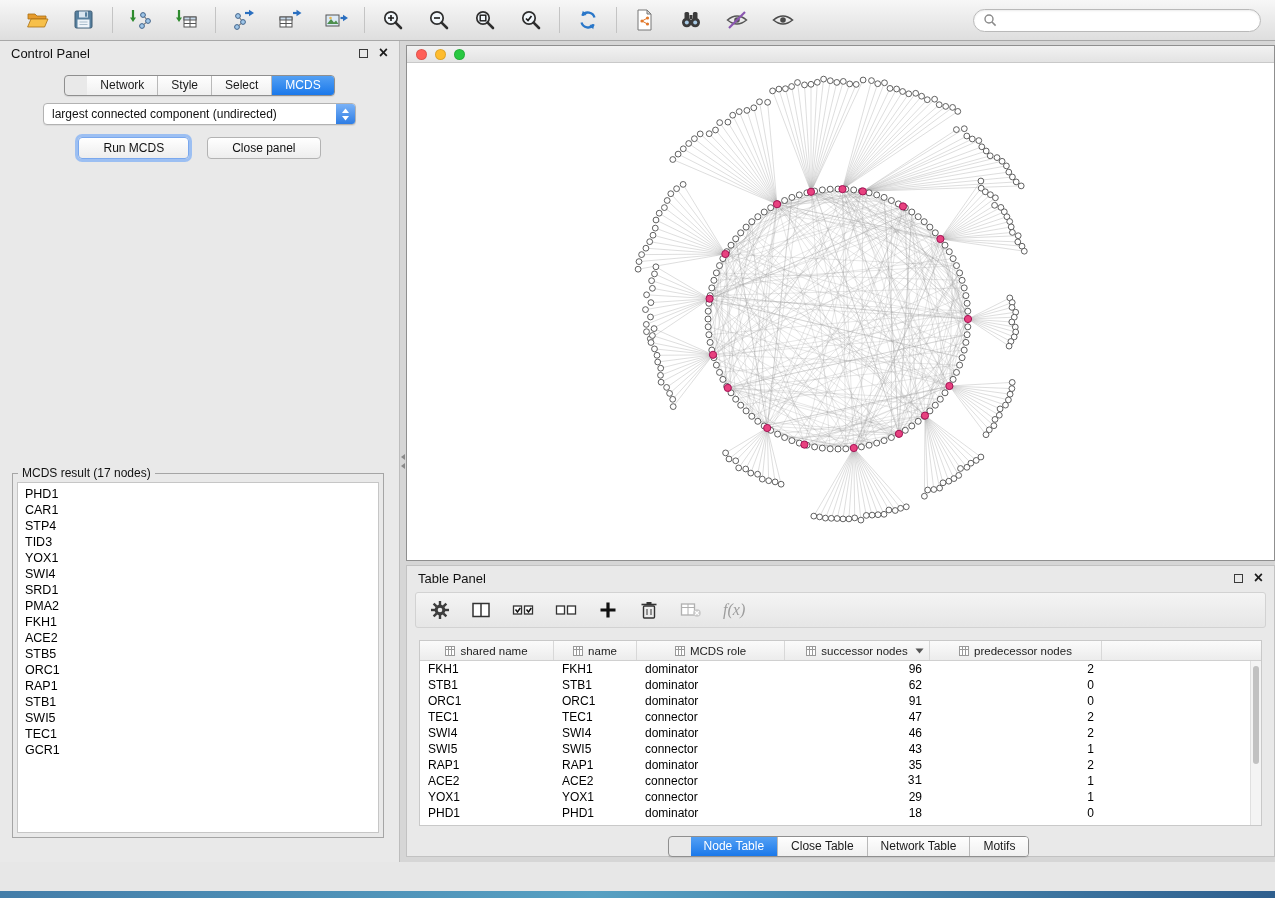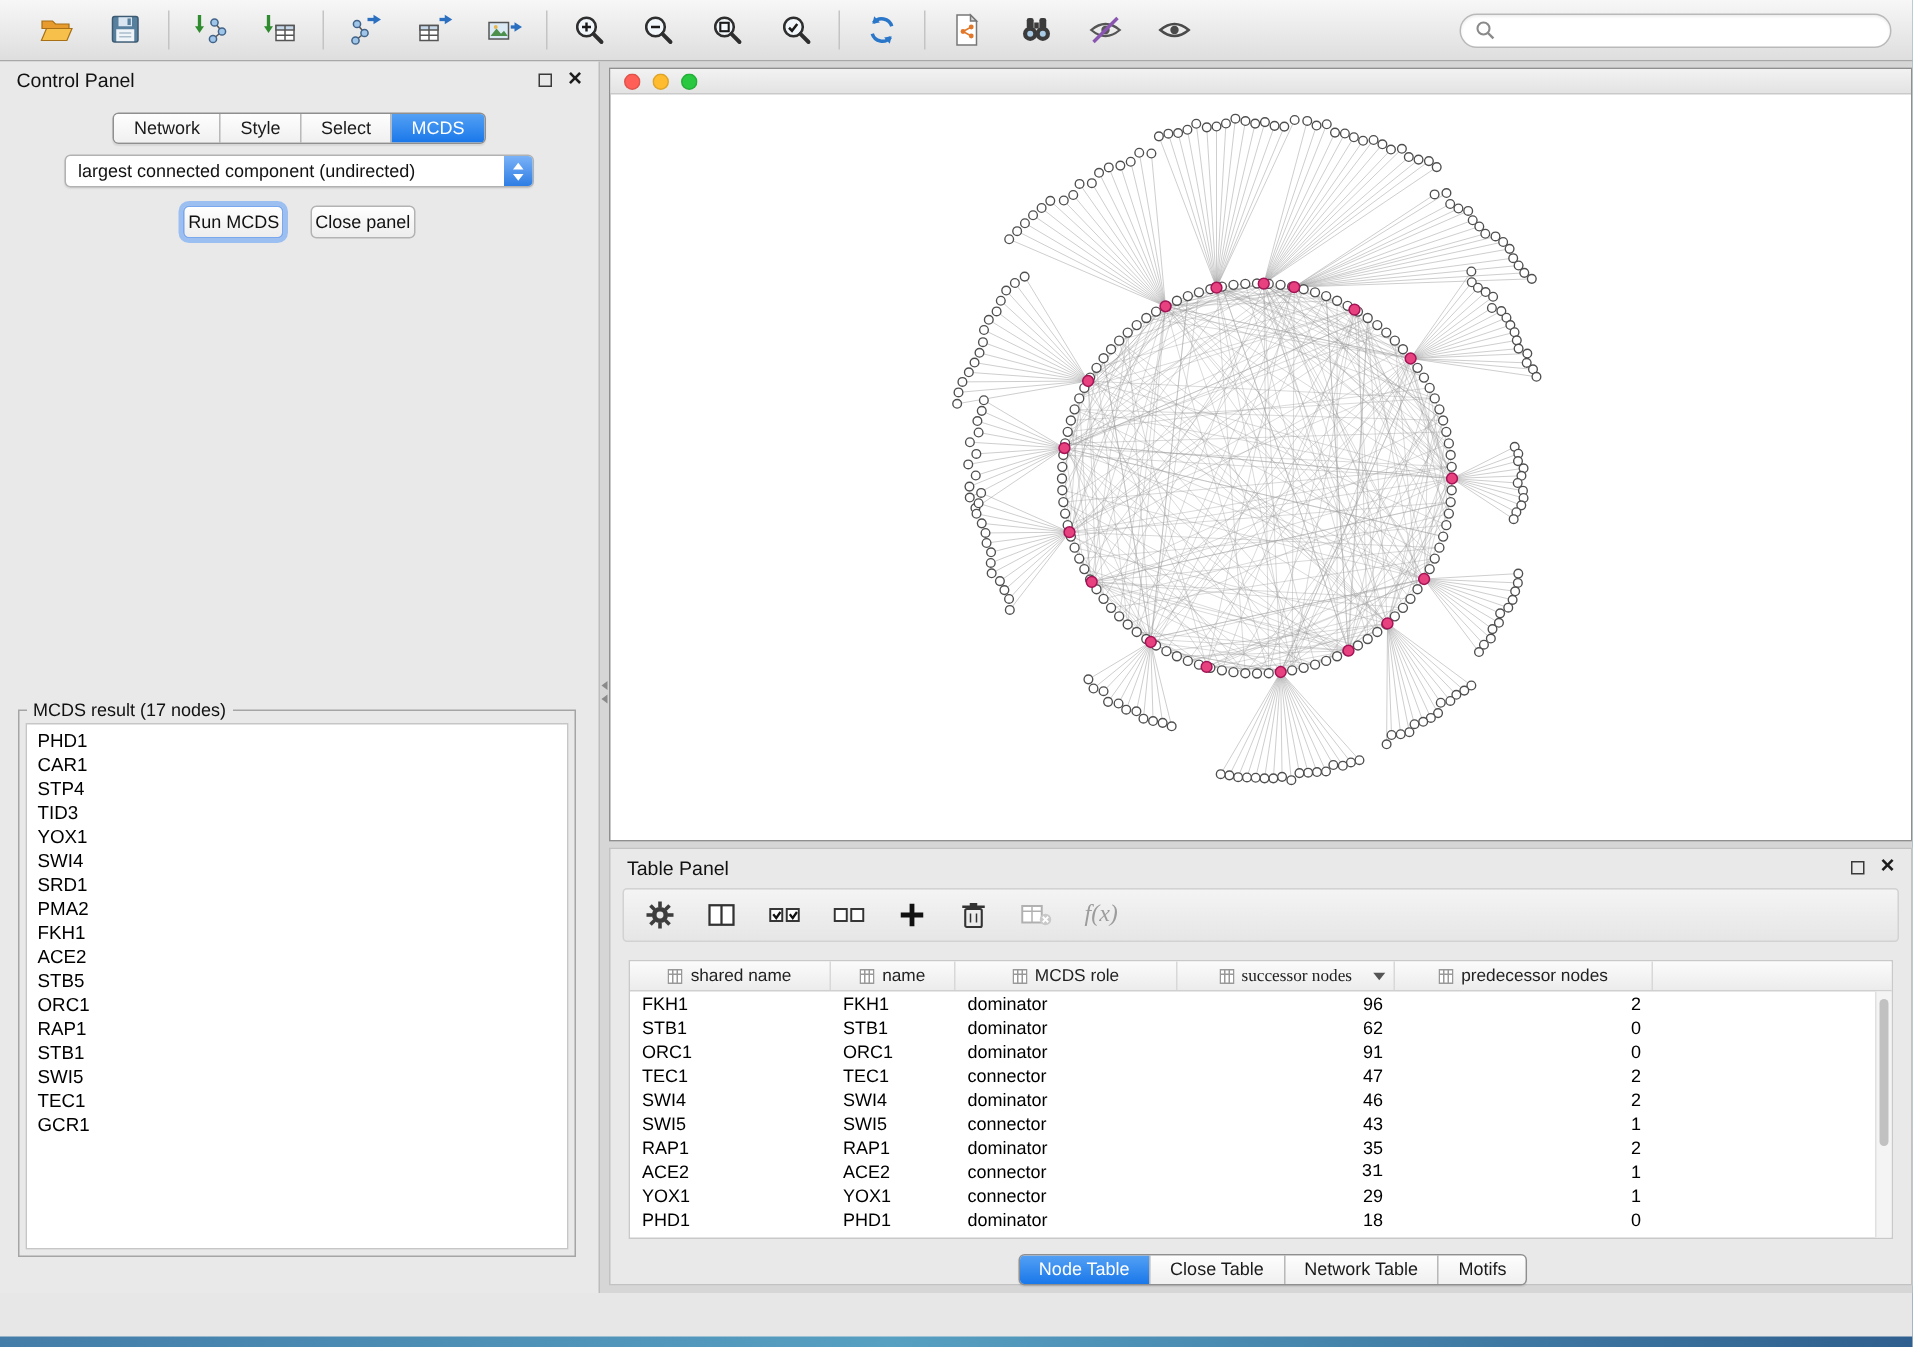--- a/index.html
+++ b/index.html
@@ -20,30 +20,30 @@
   .split-handle{position:absolute;left:400px;top:448px;width:6px;height:26px;display:flex;flex-direction:column;align-items:center;justify-content:center;gap:3px;}
   .split-handle i{display:block;width:0;height:0;border-top:3px solid transparent;border-bottom:3px solid transparent;border-right:4px solid #8a8a8a;}
 
   
   .control-panel{position:absolute;left:0;top:41px;width:400px;bottom:29px;background:#e9e9e9;border-right:1px solid #bdbdbd;}
   .panel-header{height:24px;display:flex;align-items:center;padding:0 11px;font-size:13px;color:#111;}
   .panel-header .ph-icons{margin-left:auto;display:flex;align-items:center;gap:11px;}
   .float-ico{width:9px;height:9px;border:1.5px solid #3a3a3a;display:inline-block;}
   .close-ico{font-size:16px;font-weight:700;color:#1c1c1c;line-height:1;}
   .segwrap{display:flex;justify-content:center;margin-top:10px;}
-  .segbar{display:inline-flex;border:1px solid #8f8f8f;border-radius:4px;overflow:hidden;height:21px;box-shadow:0 1px 1px rgba(0,0,0,.08);}
+  .segbar{display:inline-flex;border:1px solid #8f8f8f;border-radius:4px;overflow:hidden;height:21px;box-shadow:0 1px 1px rgba(0,0,0,.08);padding-left:22px;}
   .seg{padding:0 13px;line-height:19px;font-size:12px;color:#1a1a1a;border-left:1px solid #b9b9b9;background:linear-gradient(#fefefe,#f0f0f0);}
   .seg:first-child{border-left:none;}
   .seg.active{background:linear-gradient(#53a0f4,#1a78ea);color:#fff;}
   .cp-opt-label{text-align:center;font-size:12.5px;color:#111;margin-top:20px;}
   .cp-dropdown{margin:7px auto 0;width:313px;height:22px;border:1px solid #b2b2b2;border-radius:4px;background:#fff;display:flex;align-items:center;box-shadow:0 1px 1px rgba(0,0,0,.07);}
   .dd-text{flex:1;font-size:12px;color:#111;padding-left:8px;white-space:nowrap;overflow:hidden;}
   .dd-cap{width:19px;height:20px;border-radius:0 3px 3px 0;background:linear-gradient(#7ab2f7,#2e7de4);display:flex;align-items:center;justify-content:center;margin-right:0.5px;}
   .cp-buttons{display:flex;justify-content:center;gap:18px;margin-top:12px;}
-  .btn{height:22px;padding:0 2px;font-size:12px;color:#111;border:1px solid #b3b3b3;border-radius:4px;background:linear-gradient(#ffffff,#ededed);}
+  .btn{height:22px;padding:0 24px;font-size:12px;color:#111;border:1px solid #b3b3b3;border-radius:4px;background:linear-gradient(#ffffff,#ededed);}
   .btn.focus{box-shadow:0 0 0 3px rgba(92,156,250,.55);border-color:#7aa8ee;}
   .mcds-fieldset{position:absolute;left:12px;top:425px;width:372px;height:372px;border:1px solid #a5a5a5;padding:0;}
   .mcds-fieldset legend{font-size:12px;color:#111;padding:0 4px;margin-left:5px;}
   .mcds-list{position:absolute;left:4px;right:4px;top:2px;bottom:4px;background:#fff;border:1px solid #c6c6c6;overflow:hidden;padding-top:3px;}
   .mcds-item{font-size:12.5px;line-height:16px;padding-left:7px;color:#000;}
 
   
   .net-window{position:absolute;left:406px;top:45px;right:0;height:516px;border:1px solid #8f8f8f;background:#fff;}
   .net-titlebar{height:17px;background:linear-gradient(#f2f2f2,#e3e3e3);border-bottom:1px solid #c9c9c9;display:flex;align-items:center;position:relative;}
   .lights{display:flex;gap:8px;padding-left:9px;z-index:2;}
@@ -1220,21 +1220,21 @@
           </div>
           <div class="th" style="width: 148px;">
             <svg class="th-ico" width="10" height="10" viewBox="0 0 10 10">
               <rect x="0.5" y="0.5" width="9" height="9" fill="#fff" stroke="#999"></rect>
               <line x1="0.5" y1="3.5" x2="9.5" y2="3.5" stroke="#999"></line>
               <line x1="3.5" y1="0.5" x2="3.5" y2="9.5" stroke="#999"></line>
               <line x1="6.5" y1="0.5" x2="6.5" y2="9.5" stroke="#999"></line>
             </svg>
             <span class="th-label">MCDS role</span>
           </div>
-          <div class="th" style="width: 145px; font-family: Liberation Serif, serif;">
+          <div class="th" style="width: 145px;">
             <svg class="th-ico" width="10" height="10" viewBox="0 0 10 10">
               <rect x="0.5" y="0.5" width="9" height="9" fill="#fff" stroke="#999"></rect>
               <line x1="0.5" y1="3.5" x2="9.5" y2="3.5" stroke="#999"></line>
               <line x1="3.5" y1="0.5" x2="3.5" y2="9.5" stroke="#999"></line>
               <line x1="6.5" y1="0.5" x2="6.5" y2="9.5" stroke="#999"></line>
             </svg>
             <span class="th-label">successor nodes</span>
             <svg class="th-chev" width="9" height="6" viewBox="0 0 9 6">
               <path d="M0.5 0.5l4 5 4-5z" fill="#555"></path>
             </svg>

